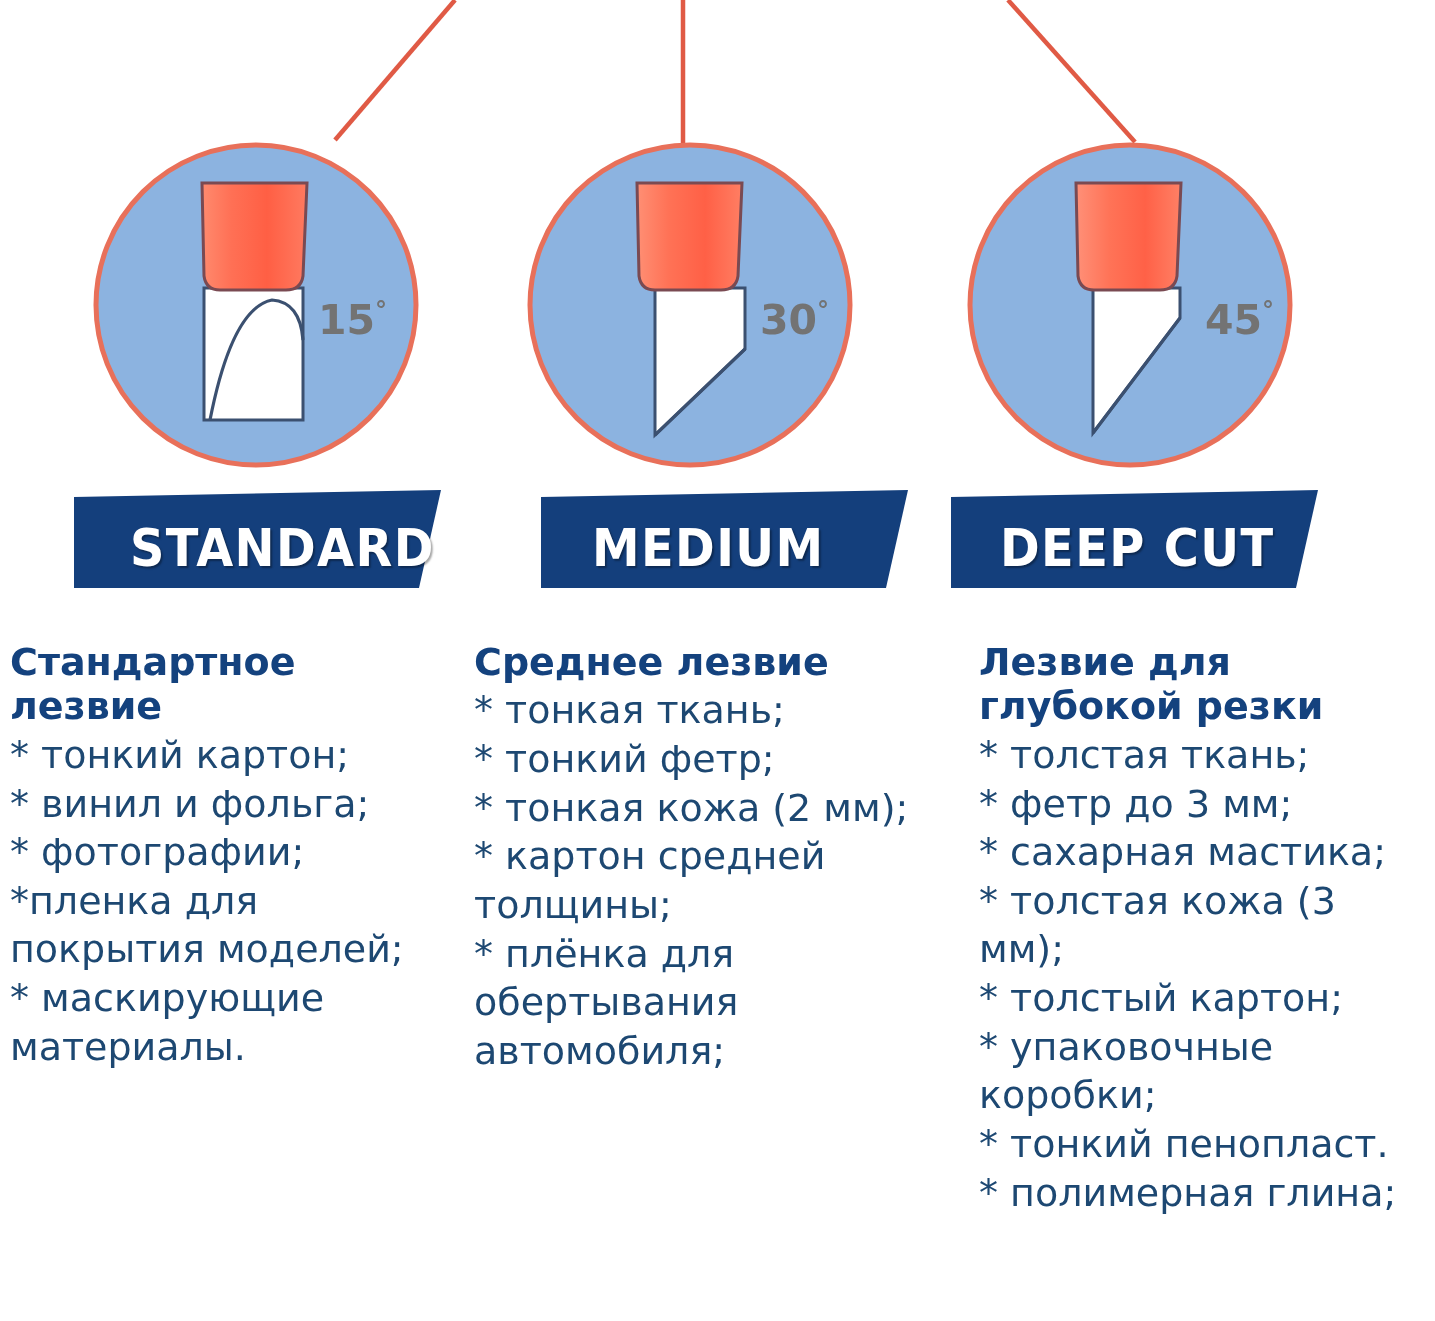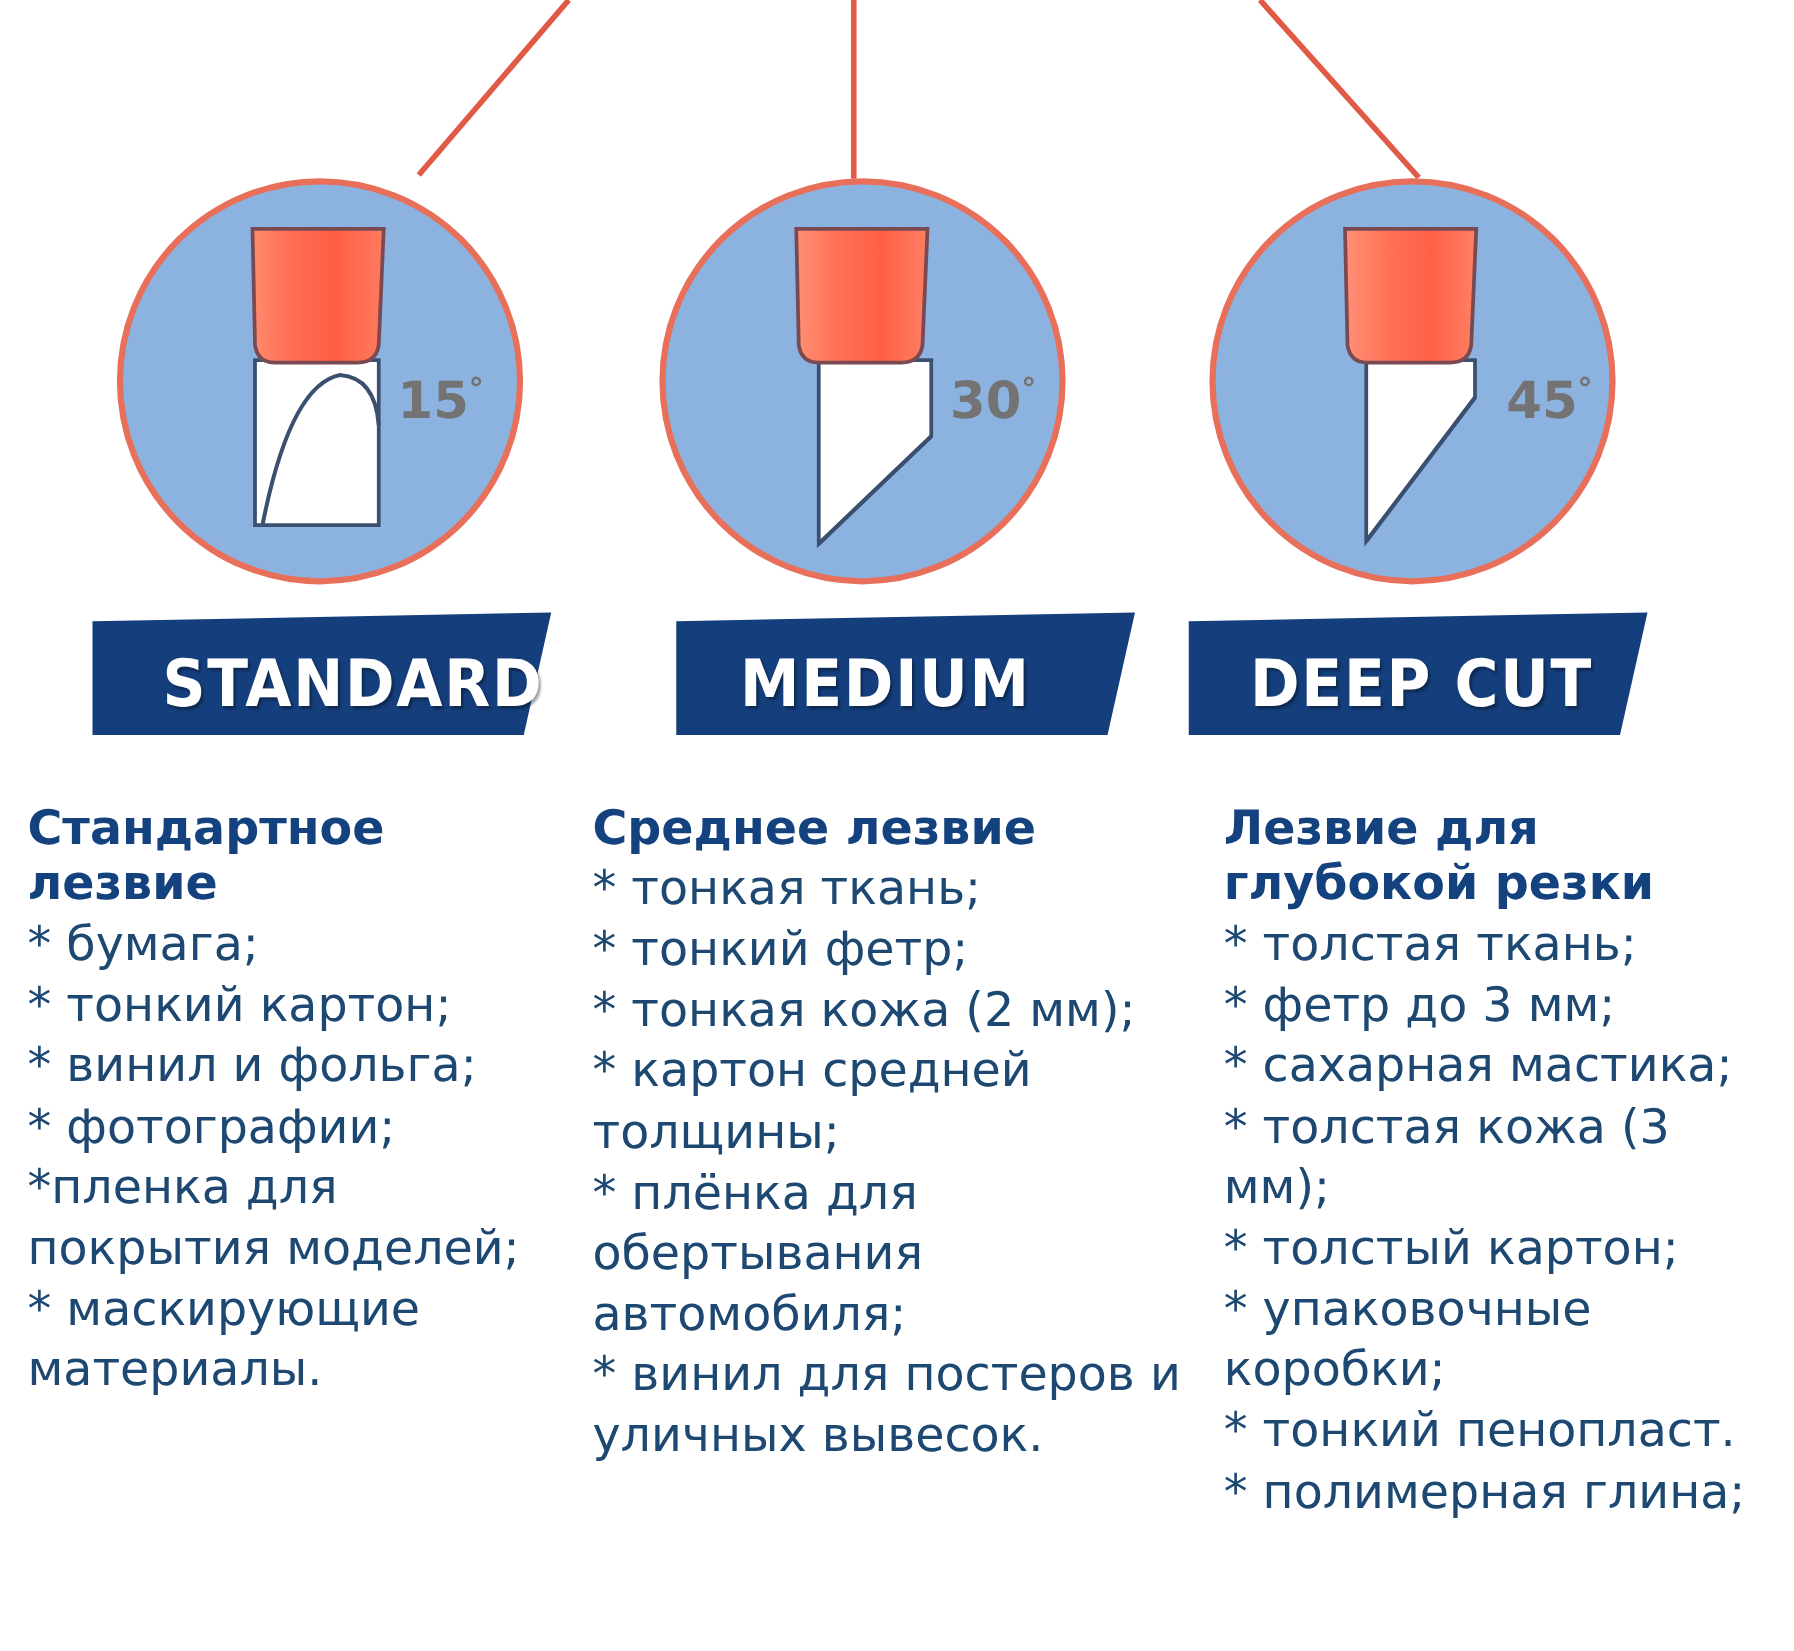--- a/index.html
+++ b/index.html
@@ -70,21 +70,21 @@
     position: absolute;
     top: 640px;
     left: 0;
     width: 1435px;
     display: flex;
     align-items: flex-start;
   }
   .column {
     box-sizing: border-box;
   }
-  .column-0 { width: 462px; padding-left: 22px;  padding-right: 6px; }
+  .column-0 { width: 462px; padding-left: 10px;  padding-right: 6px; }
   .column-1 { width: 505px; padding-left: 12px;  padding-right: 6px; }
   .column-2 { width: 468px; padding-left: 12px;  padding-right: 4px; }
 
   .column-heading {
     font-size: 38px;
     font-weight: bold;
     line-height: 1.17;
     color: #14427e;
     margin: 0 0 2px 0;
     font-family: "DejaVu Sans", sans-serif;
@@ -171,38 +171,36 @@
   <div class="banner-label" id="banner-label-0">STANDARD</div>
   <div class="banner-label" id="banner-label-1">MEDIUM</div>
   <div class="banner-label" id="banner-label-2">DEEP CUT</div>
 </div>
 
 <div id="columns">
 
   <div class="column column-0">
     <h2 class="column-heading">Стандартное лезвие</h2>
     <ul class="column-list">
-      <li>* бумага;</li>
       <li>* тонкий картон;</li>
       <li>* винил и фольга;</li>
       <li>* фотографии;</li>
       <li>*пленка для покрытия моделей;</li>
       <li>* маскирующие материалы.</li>
     </ul>
   </div>
 
   <div class="column column-1">
     <h2 class="column-heading">Среднее лезвие</h2>
     <ul class="column-list">
       <li>* тонкая ткань;</li>
       <li>* тонкий фетр;</li>
       <li>* тонкая кожа (2 мм);</li>
       <li>* картон средней толщины;</li>
       <li>* плёнка для обертывания автомобиля;</li>
-      <li>* винил для постеров и уличных вывесок.</li>
     </ul>
   </div>
 
   <div class="column column-2">
     <h2 class="column-heading">Лезвие для глубокой резки</h2>
     <ul class="column-list">
       <li>* толстая ткань;</li>
       <li>* фетр до 3 мм;</li>
       <li>* сахарная мастика;</li>
       <li>* толстая кожа (3 мм);</li>

